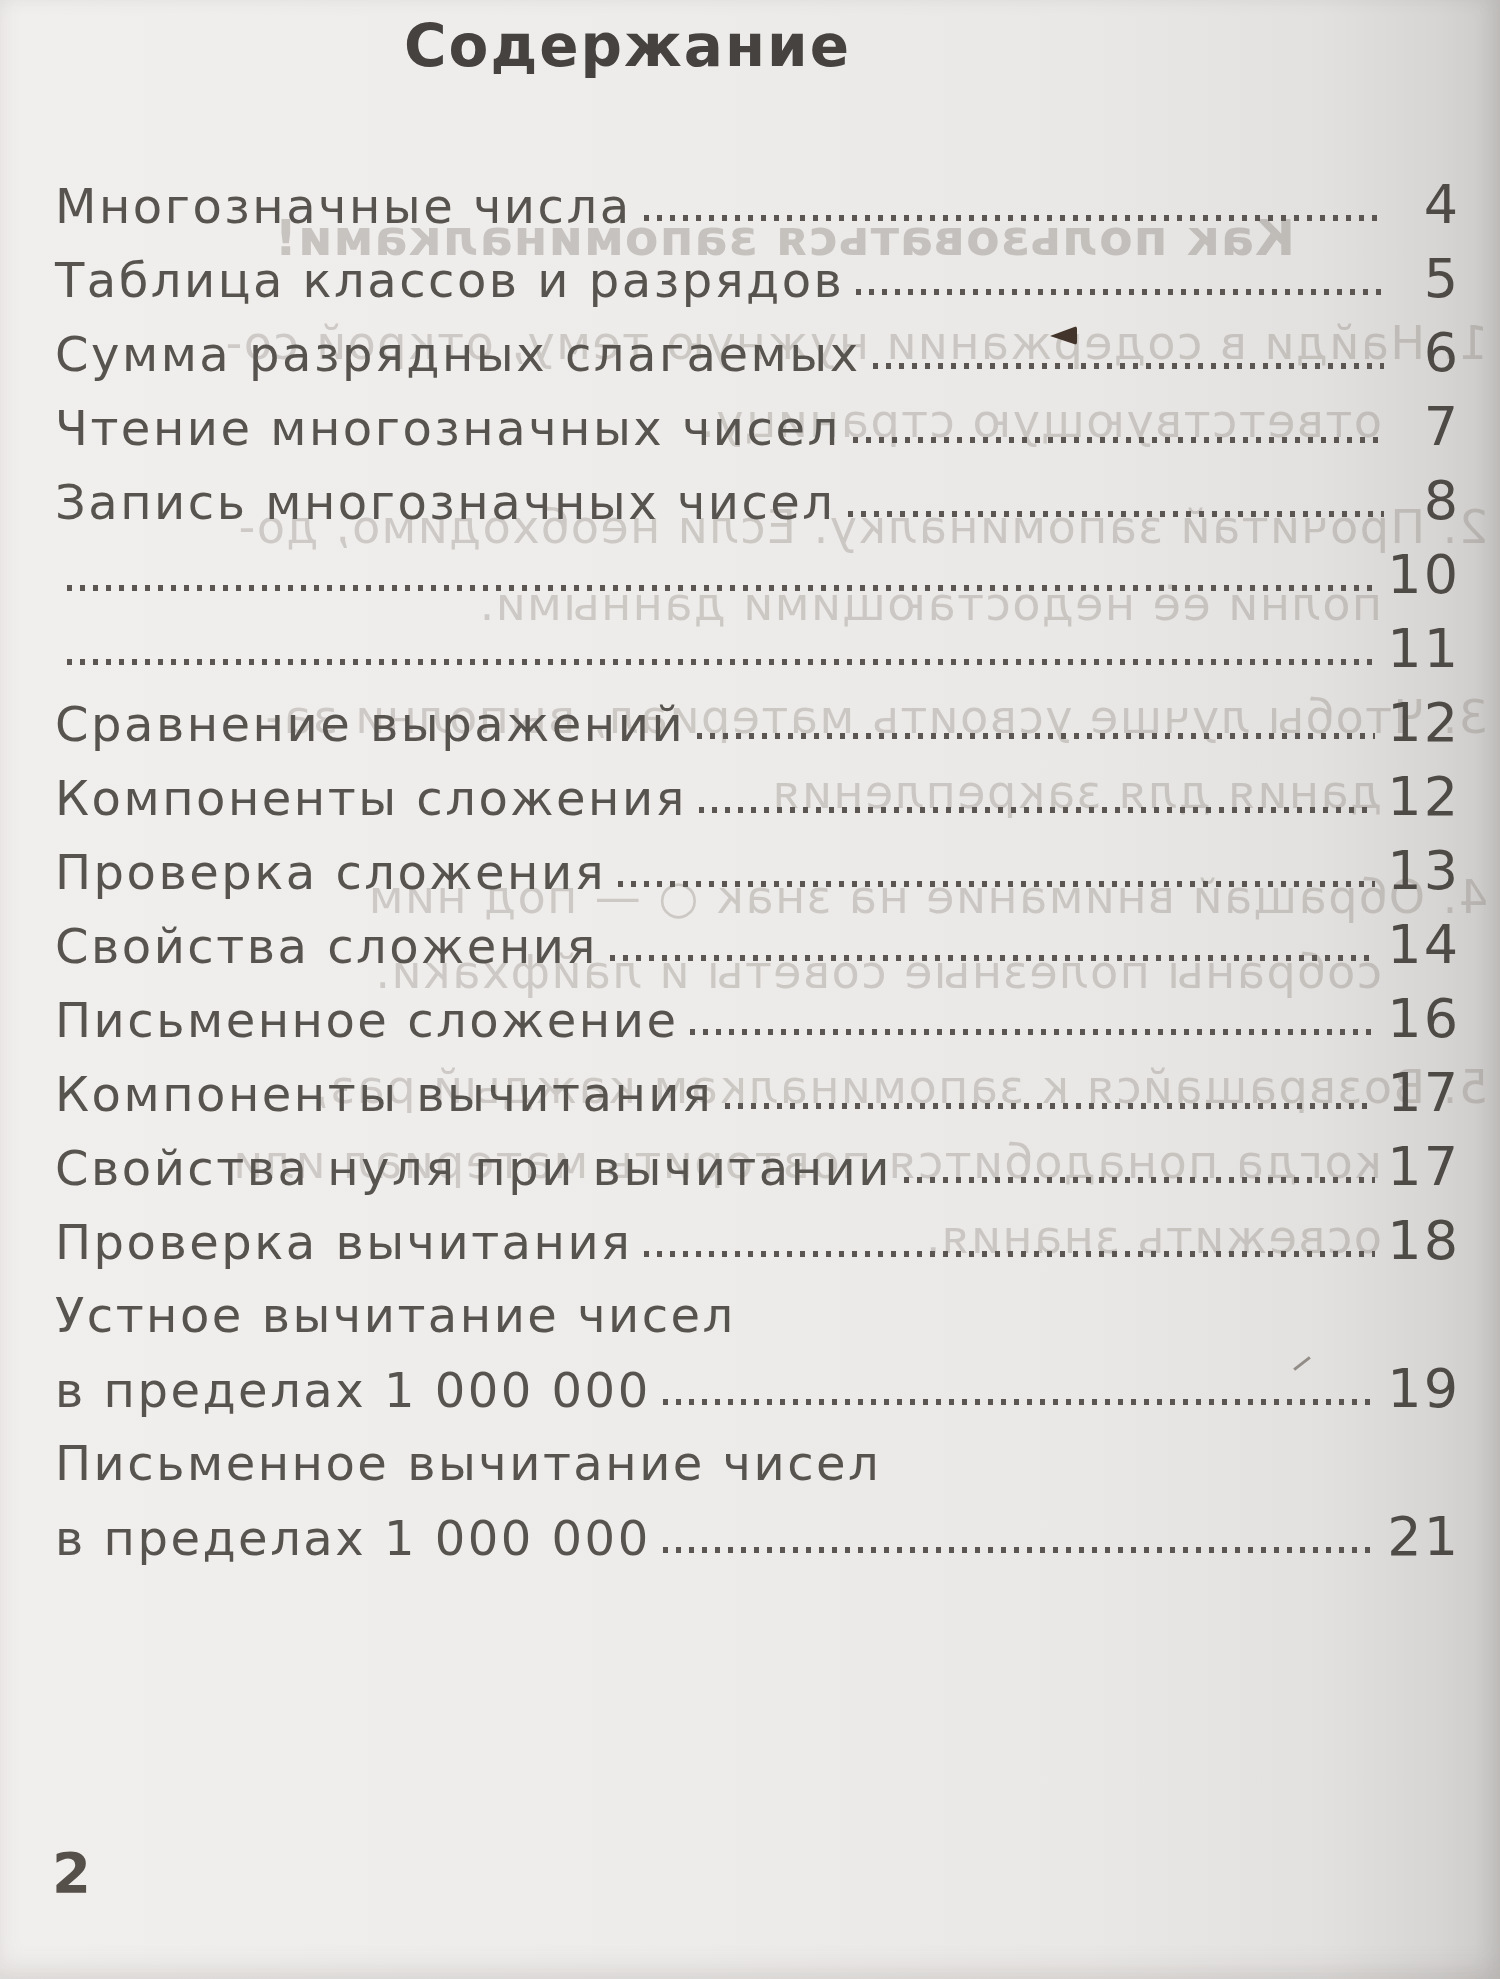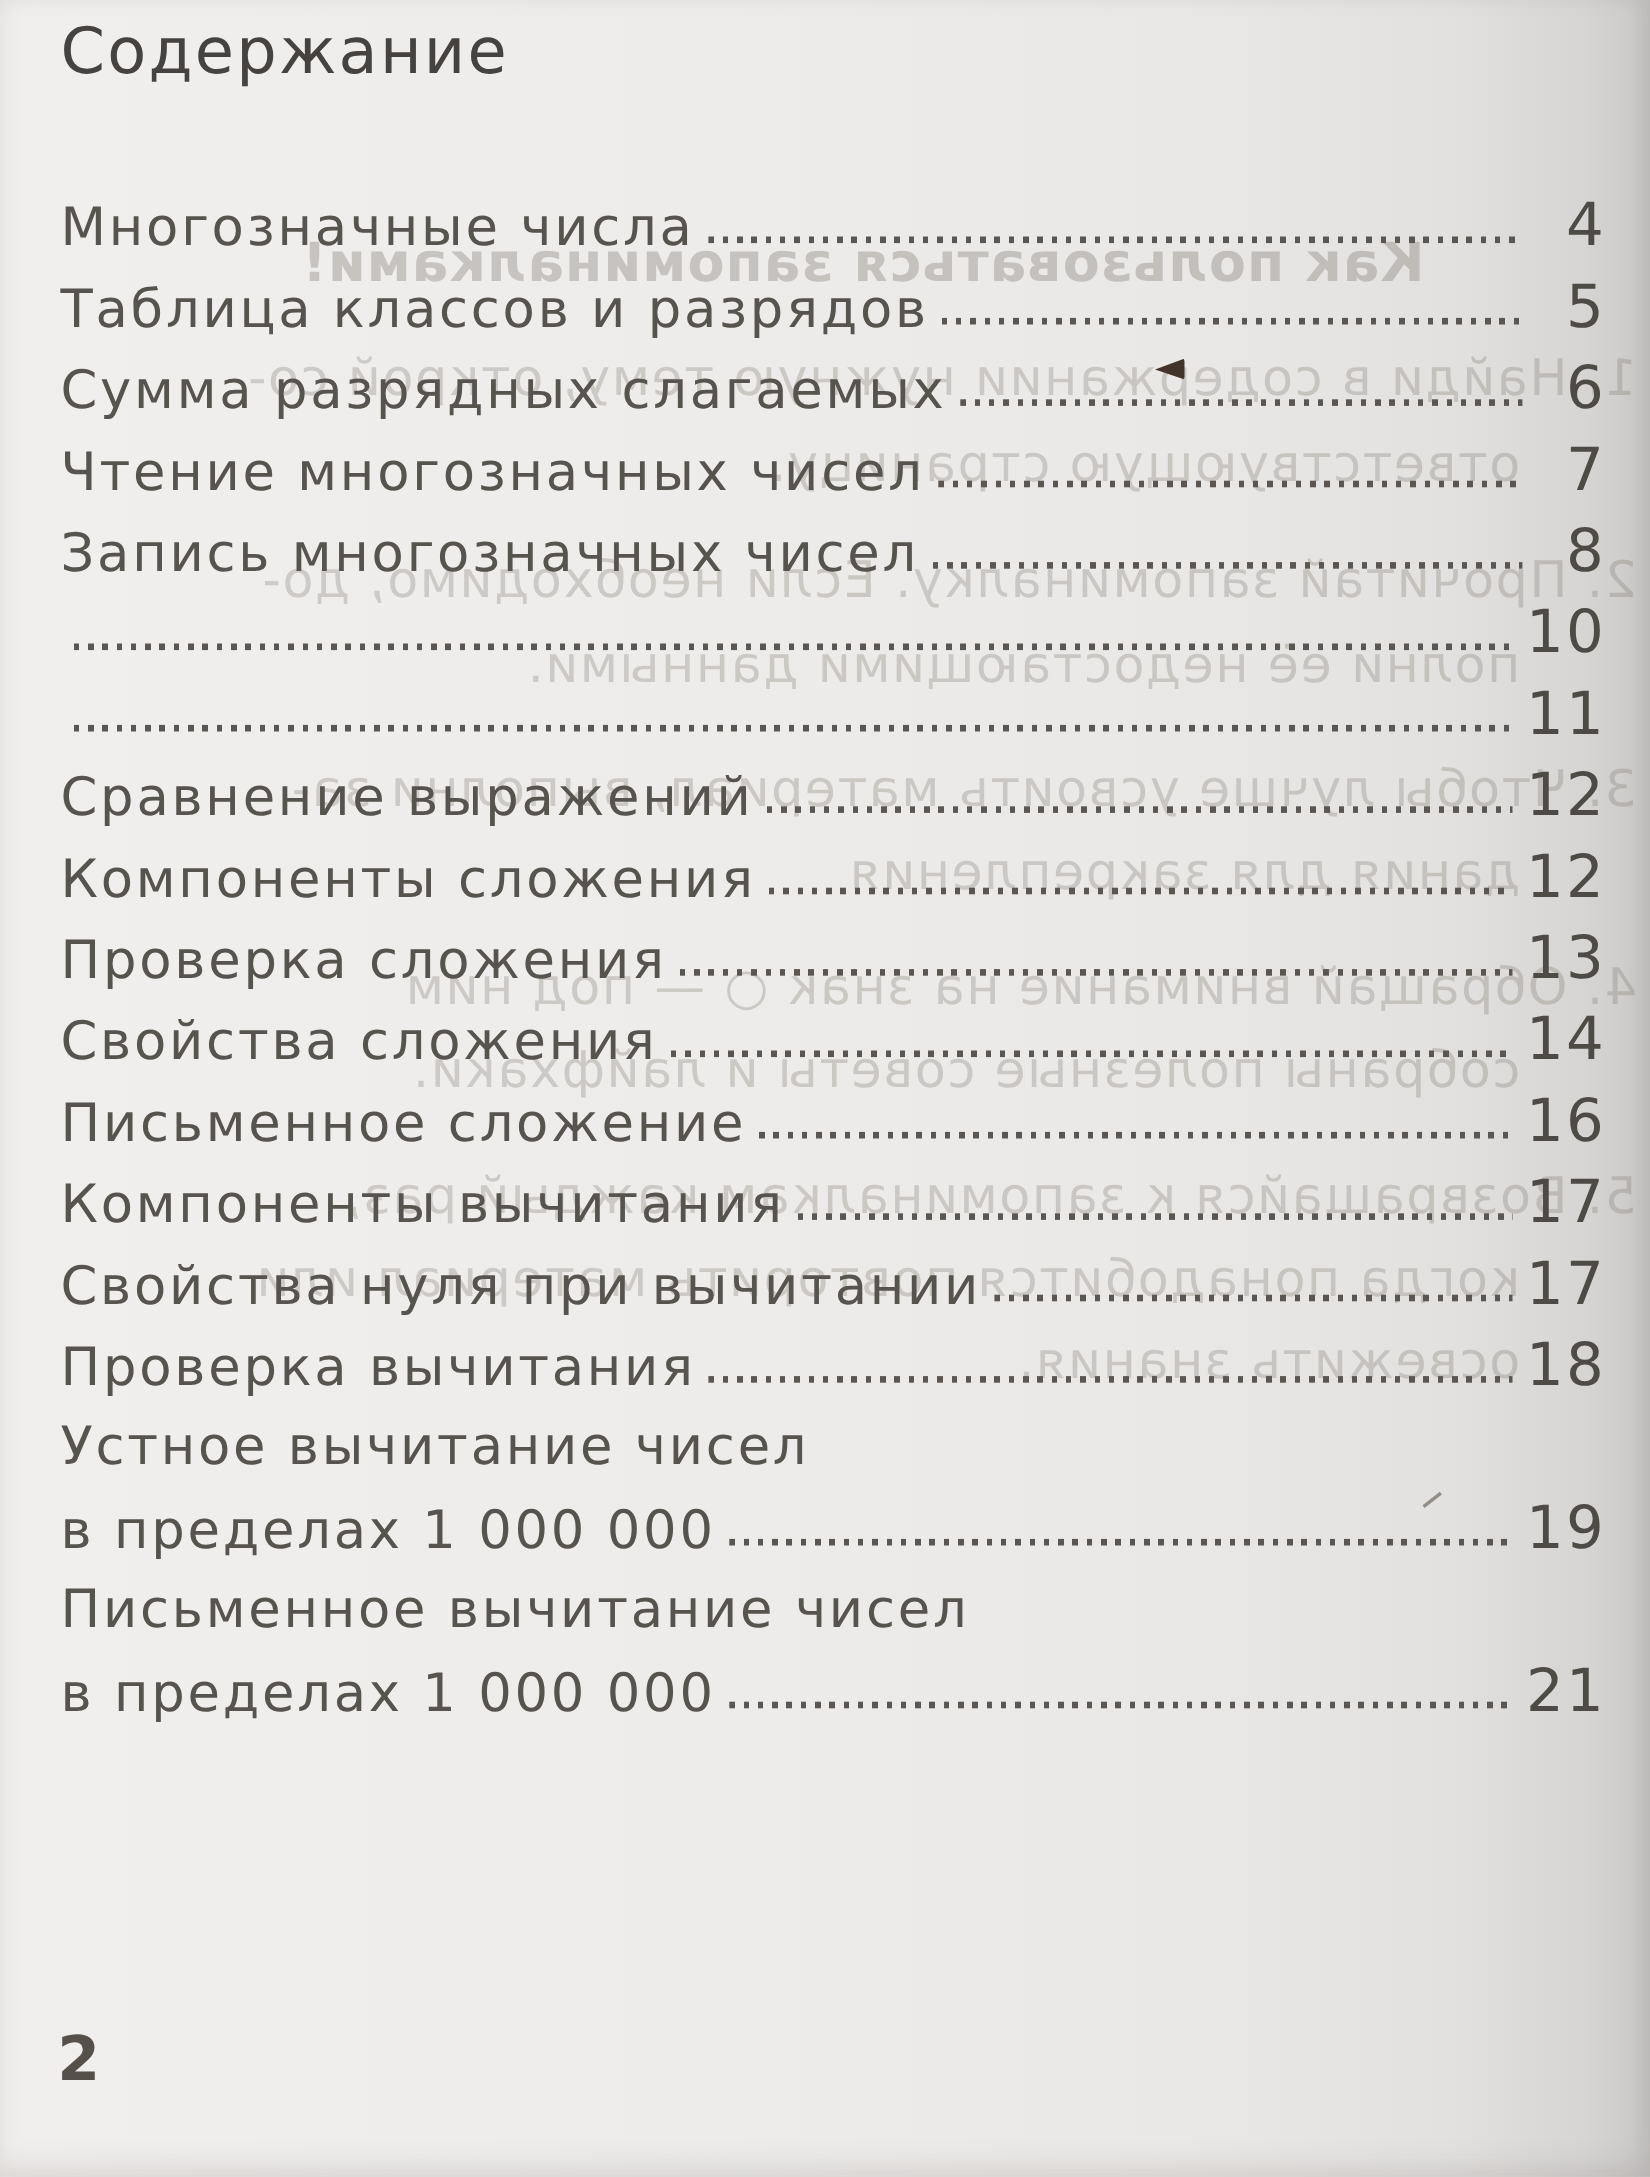--- a/index.html
+++ b/index.html
@@ -19,21 +19,21 @@
     font-size:46px; letter-spacing:1.5px;
     color:rgba(126,120,113,0.30);
   }
   .gtitle {
     font-weight:bold; font-size:49px; letter-spacing:1px;
     color:rgba(120,114,107,0.34);
   }
 
   .title {
     position:absolute; top:12px; left:55px; width:1145px;
-    font-size:58px; font-weight:normal;
+    text-align:center; font-size:58px; font-weight:bold;
     letter-spacing:2px; color:#454240;
   }
 
   .toc { position:absolute; top:168px; left:55px; width:1405px; }
   .row { display:flex; align-items:baseline; height:74px; position:relative; }
   .row .t {
     font-size:48px; line-height:74px; letter-spacing:2.5px;
     color:#57534e; white-space:nowrap;
   }
   .leader {

